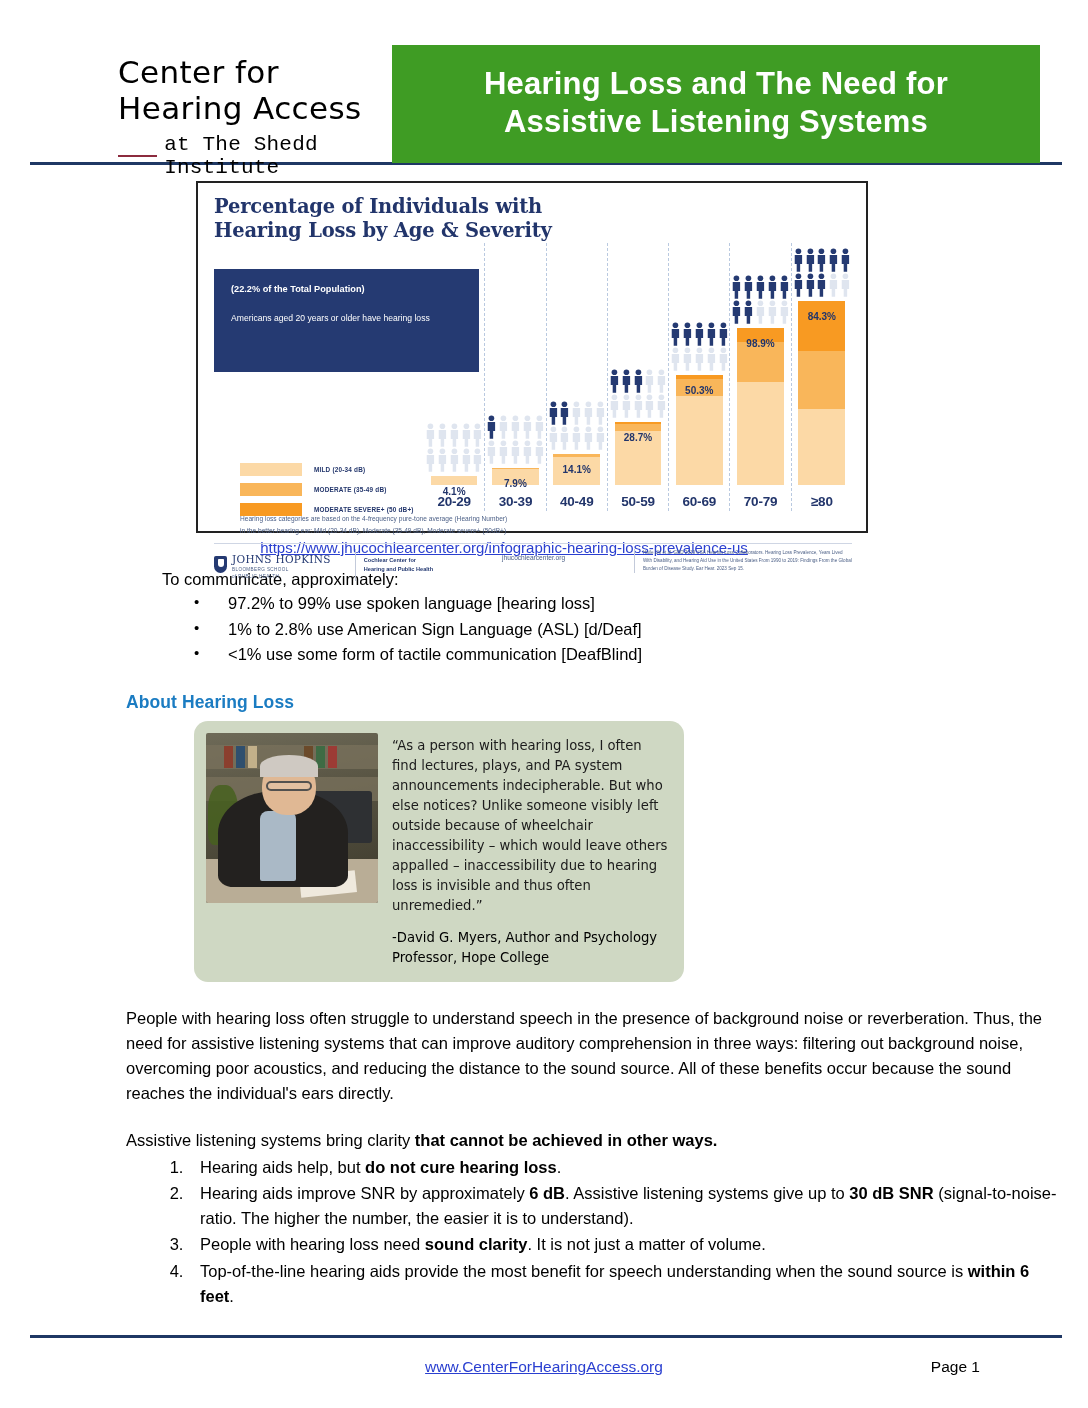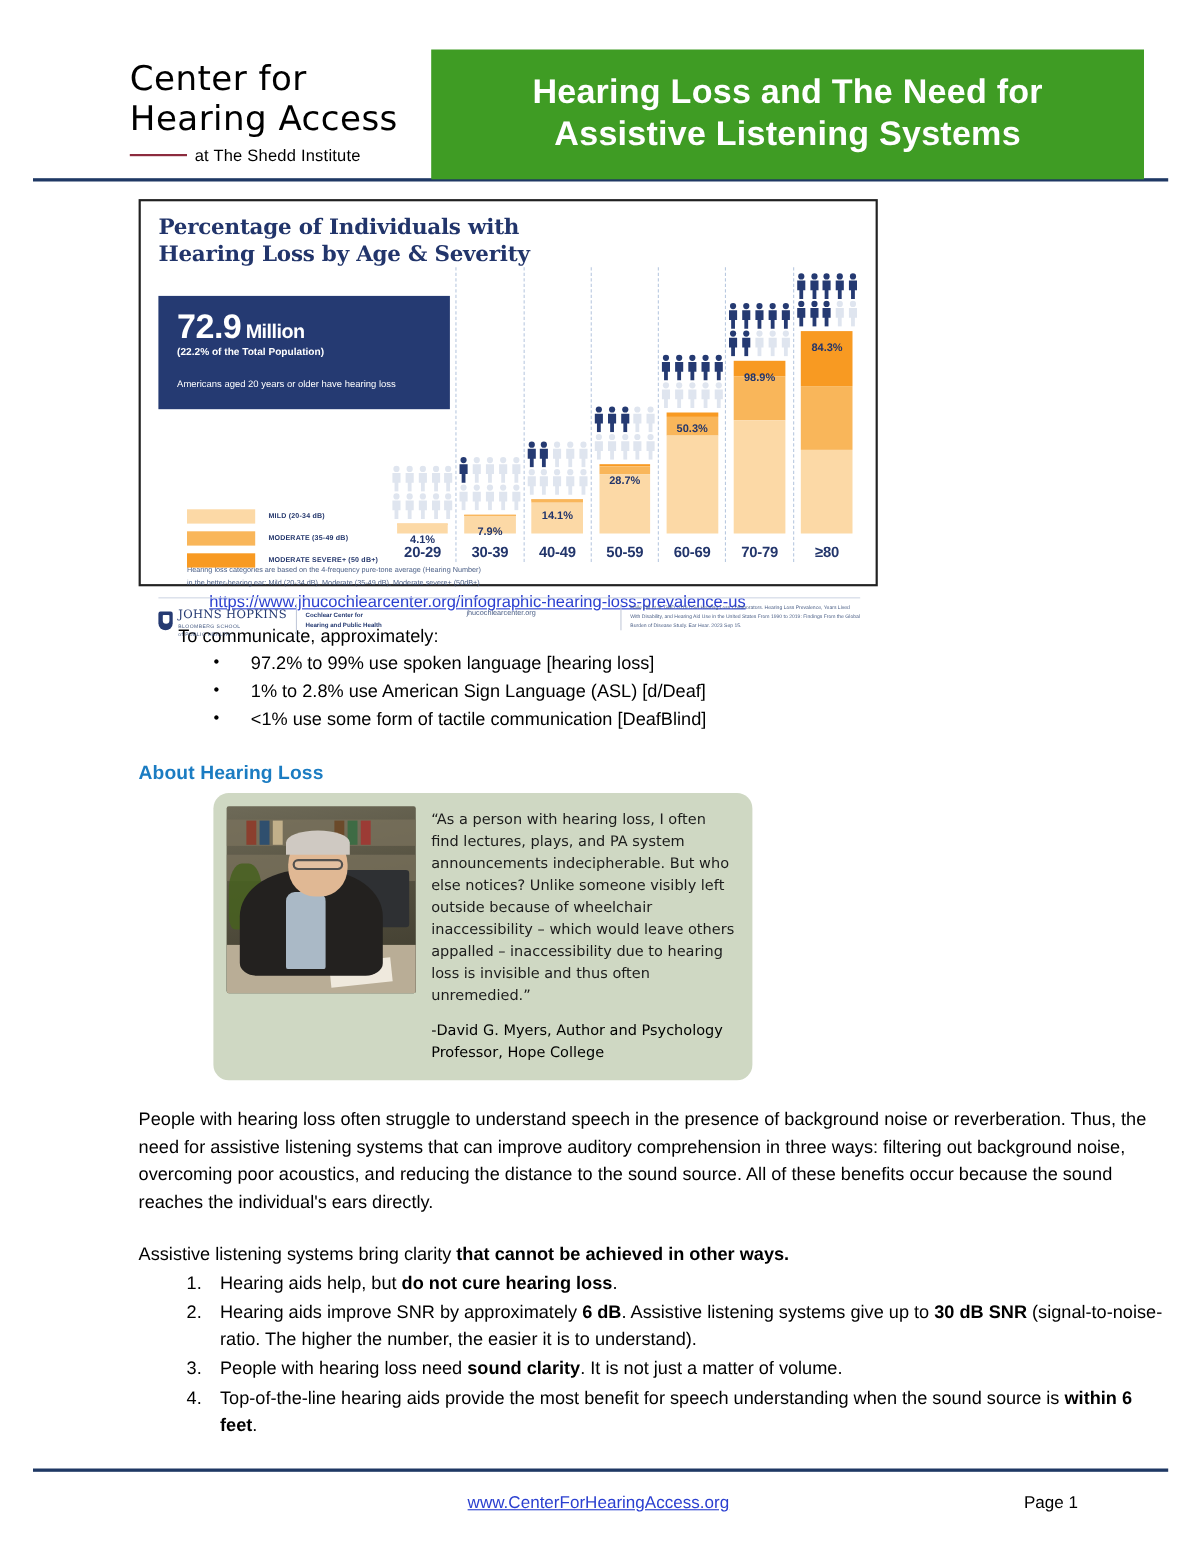--- a/index.html
+++ b/index.html
@@ -25,22 +25,22 @@
     font-family: "DejaVu Sans", sans-serif;
     font-size: 31px;
     color: #000;
     letter-spacing: 0.4px;
     line-height: 1.16;
     font-weight: 400;
   }
   .logo-sub-row { display: flex; align-items: center; margin-top: 6px; }
   .logo-rule { width: 52px; height: 2px; background: #8c2b3e; margin-right: 7px; }
   .logo-sub {
-    font-family: Liberation Sans, sans-serif;
-    font-size: 15px;
+    font-family: Liberation Mono, monospace;
+    font-size: 21px;
     color: #000;
     letter-spacing: 0.2px;
   }
   .title-box {
     flex: 0 0 auto;
     width: 648px;
     margin-left: 16px;
     background: #3f9c24;
     color: #ffffff;
     text-align: center;
@@ -62,21 +62,21 @@
   .content { padding: 16px 30px 0 126px; }
   .sec-head {
     color: #1b7cc2;
     font-size: 17.5px;
     font-weight: bold;
     letter-spacing: 0.1px;
     margin-bottom: 8px;
   }
 
   
-  .info-wrap { width: 616px; }
+  .info-wrap { margin-left: 70px; width: 616px; }
   .infographic {
     border: 2px solid #222;
     background: #ffffff;
     width: 672px;
     height: 352px;
     padding: 12px 14px 6px 16px;
     position: relative;
   }
   .ig-title {
     color: #22356b;
@@ -189,21 +189,21 @@
   .jh { display: flex; align-items: center; }
   .jh-shield {
     width: 13px; height: 17px; background: #253a72;
     border-radius: 2px 2px 7px 7px; margin-right: 5px;
     position: relative;
   }
   .jh-shield::after {
     content: ""; position: absolute; left: 3.5px; top: 3px;
     width: 6px; height: 8px; background: #fff; border-radius: 1px 1px 4px 4px;
   }
-  .jh-txt { border-right: 1px solid #c3cada; padding-right: 8px; }
+  .jh-txt { border-right: 1px solid #c3cada; padding-right: 24px; }
   .jh-name { font-family: "DejaVu Serif", serif; font-size: 10.5px; color: #253a72; letter-spacing: 0.3px; }
   .jh-sub { font-size: 4.6px; color: #4b5f86; letter-spacing: 0.4px; line-height: 1.5; }
   .jh-cc { font-size: 5.6px; font-weight: bold; color: #253a72; line-height: 1.6; padding-left: 8px; }
   .ig-site { font-size: 6.6px; color: #4b5f86; padding-top: 5px; }
   .ig-cite { font-size: 4.6px; color: #4b5f86; width: 218px; line-height: 1.75; border-left: 1px solid #c3cada; padding-left: 8px; }
 
   .ig-link {
     text-align: center;
     margin-top: 6px;
     font-size: 15px;
@@ -307,23 +307,20 @@
     <div class="info-wrap">
       <div class="infographic">
         <div class="ig-title">
           <div>Percentage of Individuals with</div>
           <div>Hearing Loss by Age &amp; Severity</div>
         </div>
 
         <div class="ig-body">
 
           <div class="callout">
-            <div class="big">
-              <span>72.9</span><span class="unit">Million</span>
-            </div>
             <div class="sub1">(22.2% of the Total Population)</div>
             <div class="sub2">Americans aged 20 years or older have hearing loss</div>
           </div>
 
           <div class="legend">
             <div class="legend-row">
               <span class="legend-sw" style="background:#fcd9a6"></span>
               <span class="legend-lb">MILD (20-34 dB)</span>
             </div>
             <div class="legend-row">

